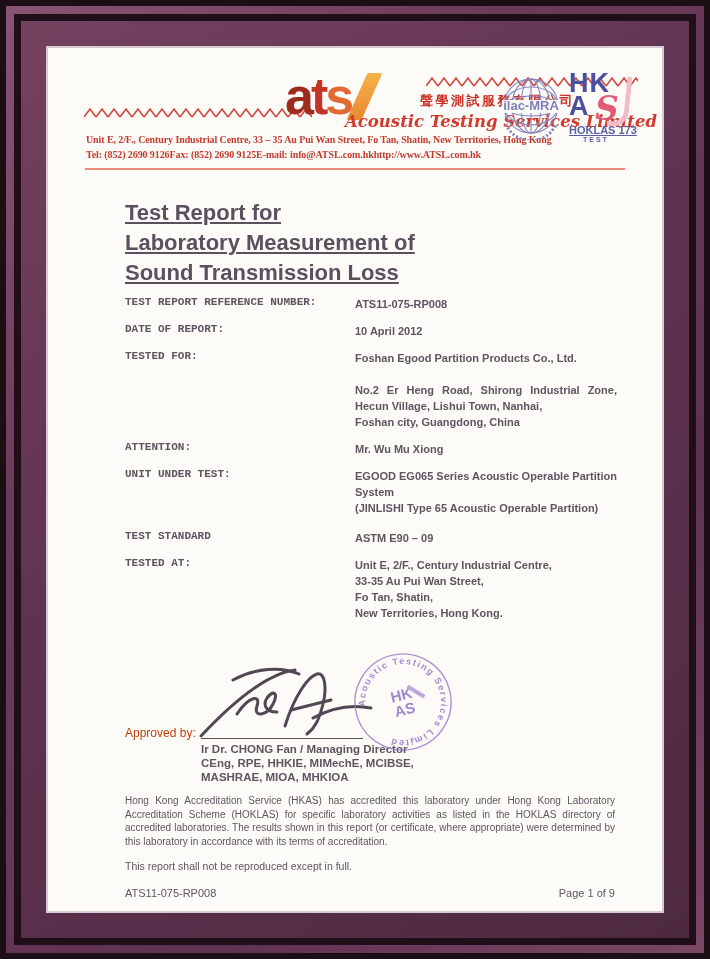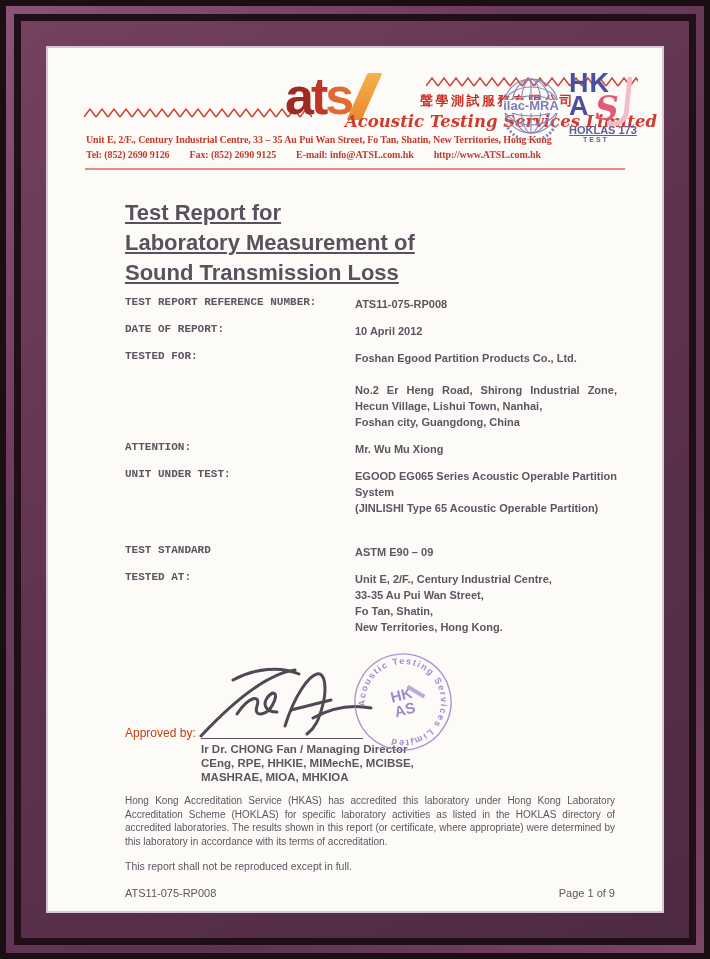--- a/index.html
+++ b/index.html
@@ -21,21 +21,21 @@
         font-size:52px;line-height:52px;letter-spacing:-3px;}
   .atsl .la{color:#9e2b20;} .atsl .lt{color:#c23426;} .atsl .ls{color:#e06a31;}
   .atsl .slash{display:inline-block;width:15px;height:47px;margin-left:6px;vertical-align:-6px;
         background:linear-gradient(180deg,#f5b24a,#e8892f);transform:skewX(-24deg);border-radius:2px;}
   .cn{position:absolute;left:372px;top:44px;font-size:13px;font-weight:bold;color:#cb3227;
       letter-spacing:2.5px;white-space:nowrap;}
   .en-script{position:absolute;left:297px;top:64px;font-family:"DejaVu Serif",serif;
       font-style:italic;font-weight:bold;font-size:16.5px;color:#d23a2e;white-space:nowrap;}
   .addr{position:absolute;left:38px;font-family:"Liberation Serif",serif;font-weight:bold;
       font-size:10px;color:#c33a2c;white-space:nowrap;letter-spacing:-0.1px;}
-  .addr1{top:86px;} .addr2{top:101px;display:flex;gap:20px;}
+  .addr1{top:86px;} .addr2{top:101px;display:flex;gap:0;}
   .divider{position:absolute;left:37px;right:37px;top:120px;height:2px;background:#ea8a7d;}
   
   .ilac{position:absolute;left:452px;top:28px;}
   
   .hkas{position:absolute;left:521px;top:24px;width:76px;height:96px;}
   .hkas .big{font-weight:bold;font-size:27px;line-height:23px;color:#4a50a0;letter-spacing:1px;}
   .hkas .s-pink{position:absolute;left:26px;top:17px;font-family:"DejaVu Serif",serif;
       font-style:italic;font-weight:bold;font-size:33px;color:#e25b76;}
   .hkas .j-swoosh{position:absolute;left:40px;top:4px;width:16px;height:46px;
       border-right:5px solid #f3bcc9;border-bottom:5px solid #f3bcc9;
@@ -44,21 +44,21 @@
       text-decoration:underline;white-space:nowrap;}
   .hkas .hoklas-test{font-size:7px;font-weight:bold;color:#5a5fa8;margin-left:14px;letter-spacing:2px;}
   
   .title{margin:26px 0 0 77px;font-size:22px;font-weight:bold;line-height:30px;
       color:#57525e;white-space:pre-line;text-decoration:underline;}
   .fields{margin:8px 0 0 77px;width:492px;}
   .row{display:flex;margin-bottom:11px;}
   .row .lbl{width:230px;flex:none;font-size:11px;font-weight:bold;color:#5c5661;font-family:Liberation Mono, monospace;}
   .row .val{width:262px;flex:none;font-size:11px;font-weight:bold;color:#5c5661;
       line-height:16px;text-align:justify;white-space:pre-line;}
-  .row.gap{margin-top:28px;}
+  .row.gap{margin-top:14px;}
   
   .approval{position:absolute;left:77px;top:598px;width:492px;height:150px;}
   .approved-by{position:absolute;left:0;top:80px;font-size:12px;color:#c2410c;}
   .sig{position:absolute;left:72px;top:14px;}
   .sig-line{position:absolute;left:76px;top:92px;width:162px;border-bottom:1.5px solid #56515d;}
   .sig-name{position:absolute;left:76px;top:96px;font-size:11.5px;font-weight:bold;
       color:#5c5661;line-height:14px;white-space:pre-line;}
   .stamp{position:absolute;left:226px;top:4px;opacity:.85;transform:rotate(-14deg);}
   
   .footer{position:absolute;left:77px;top:746px;width:490px;}

